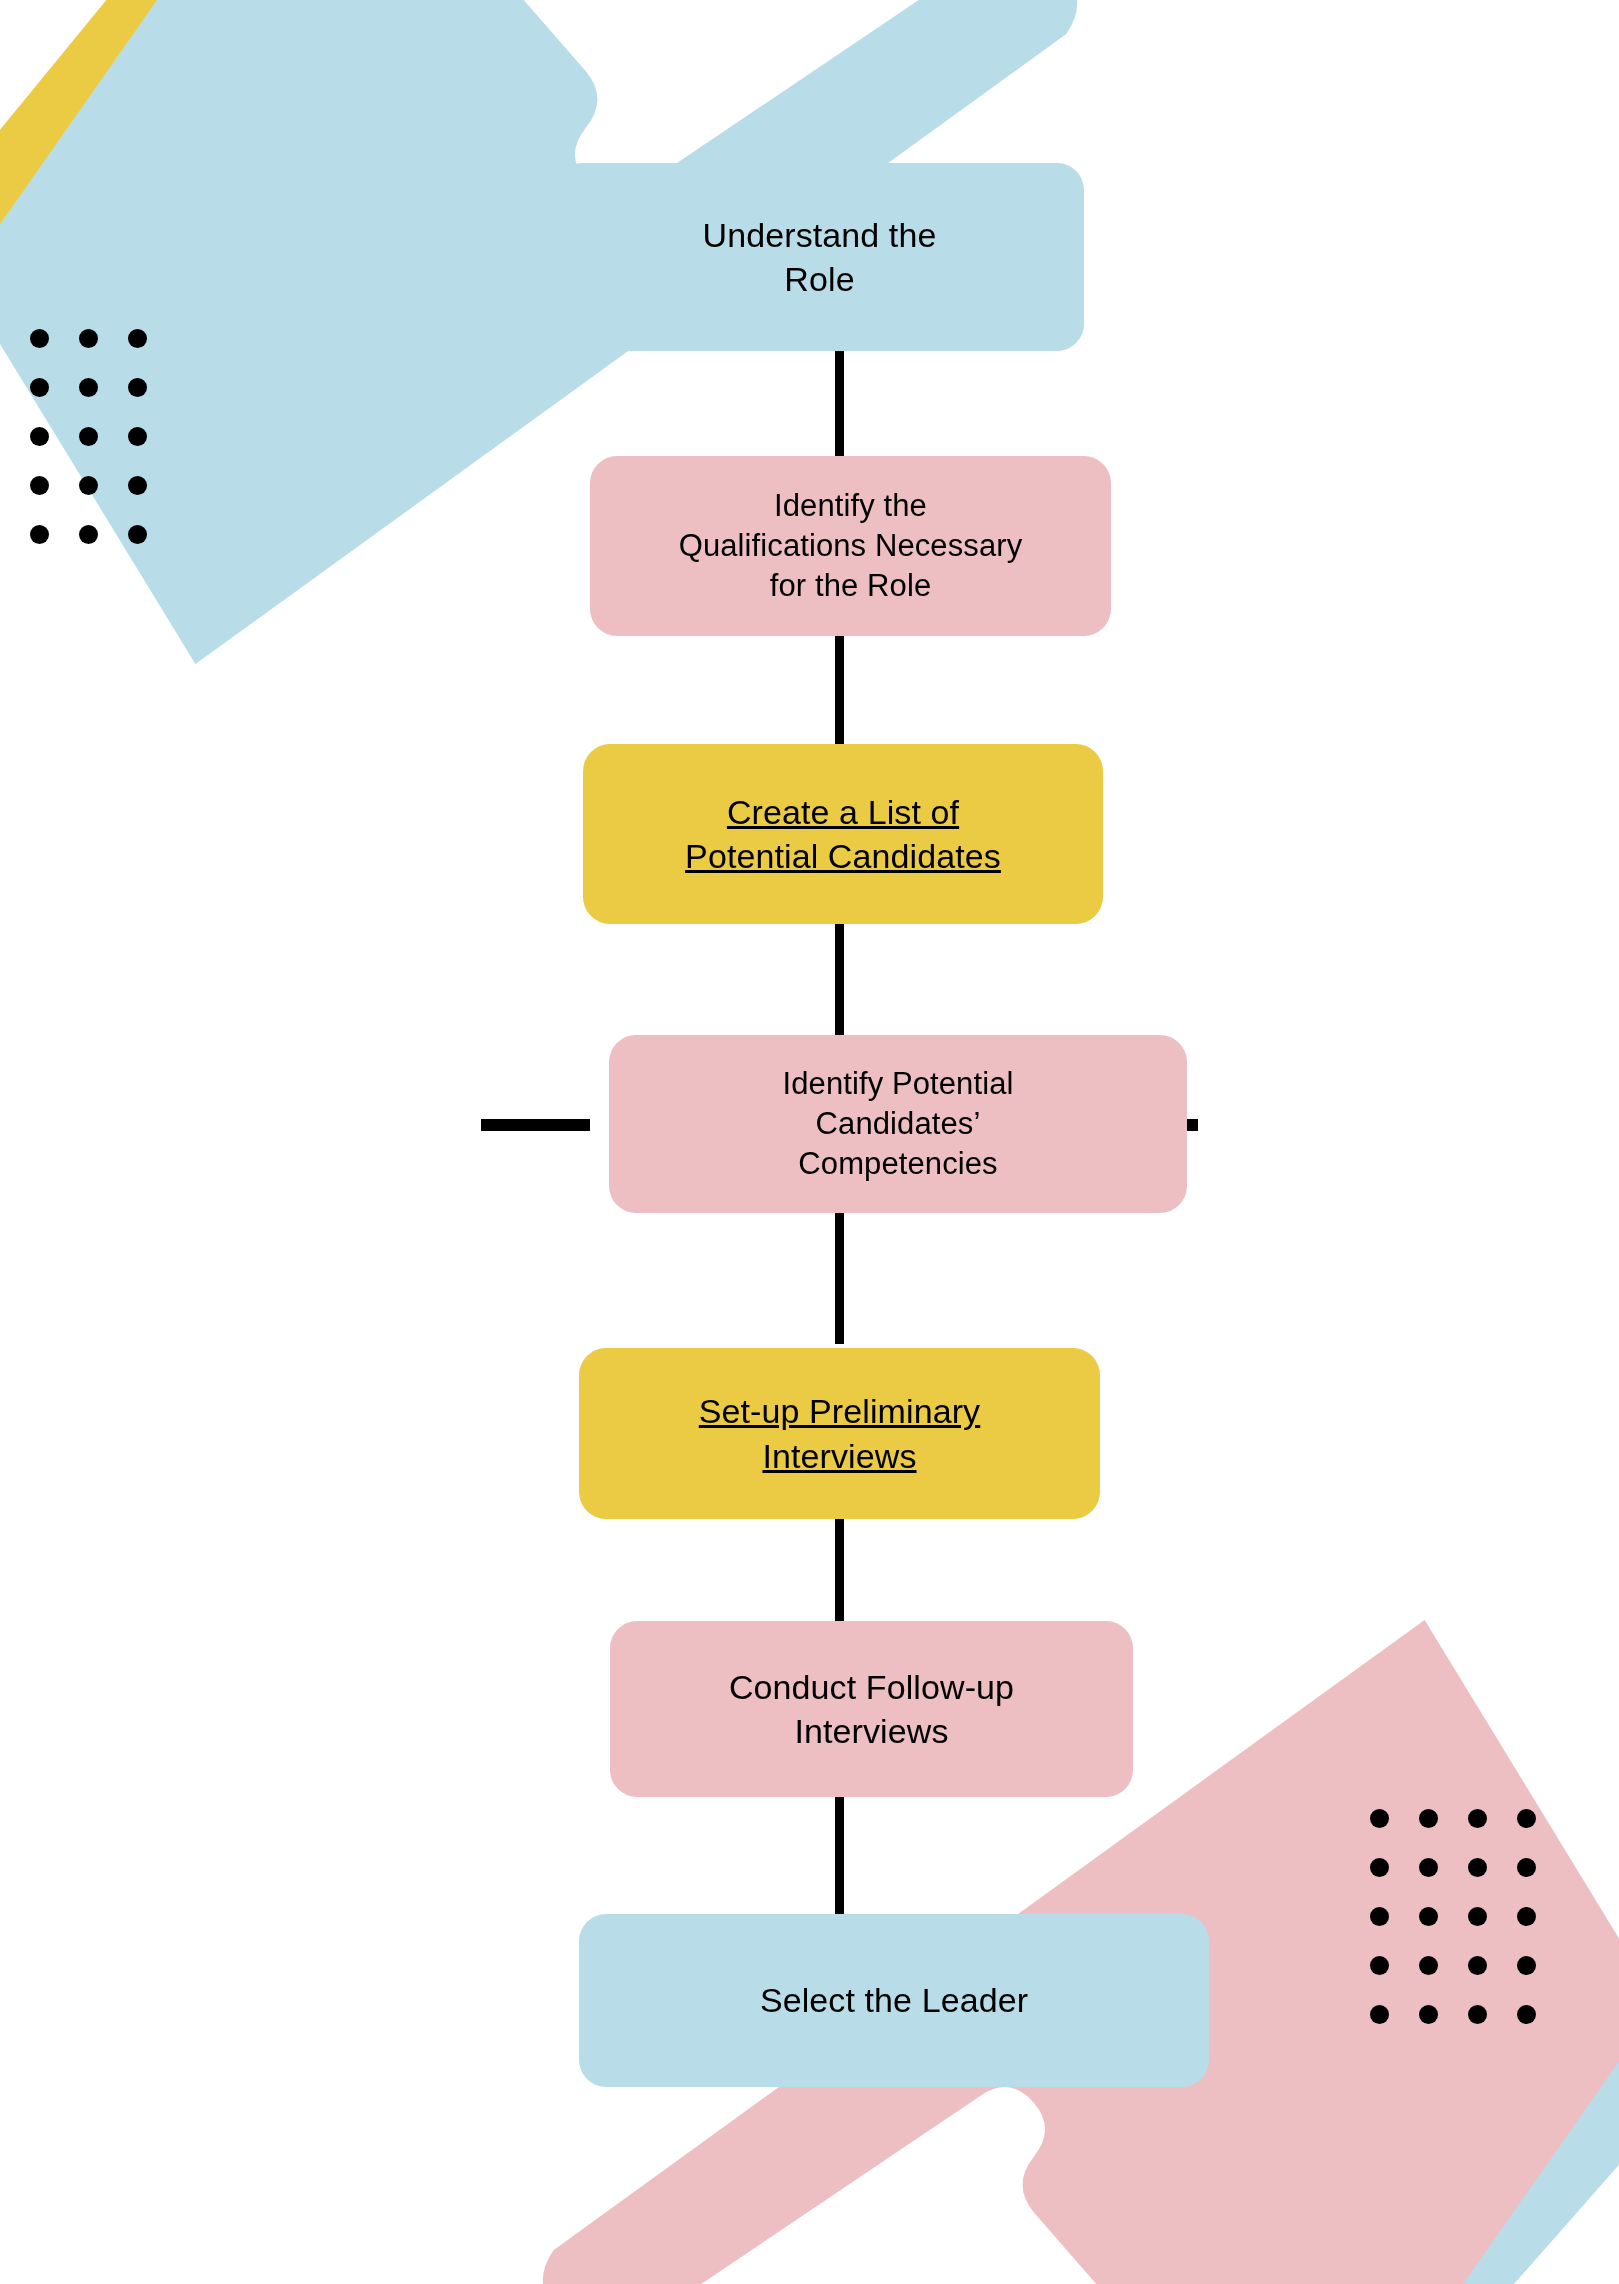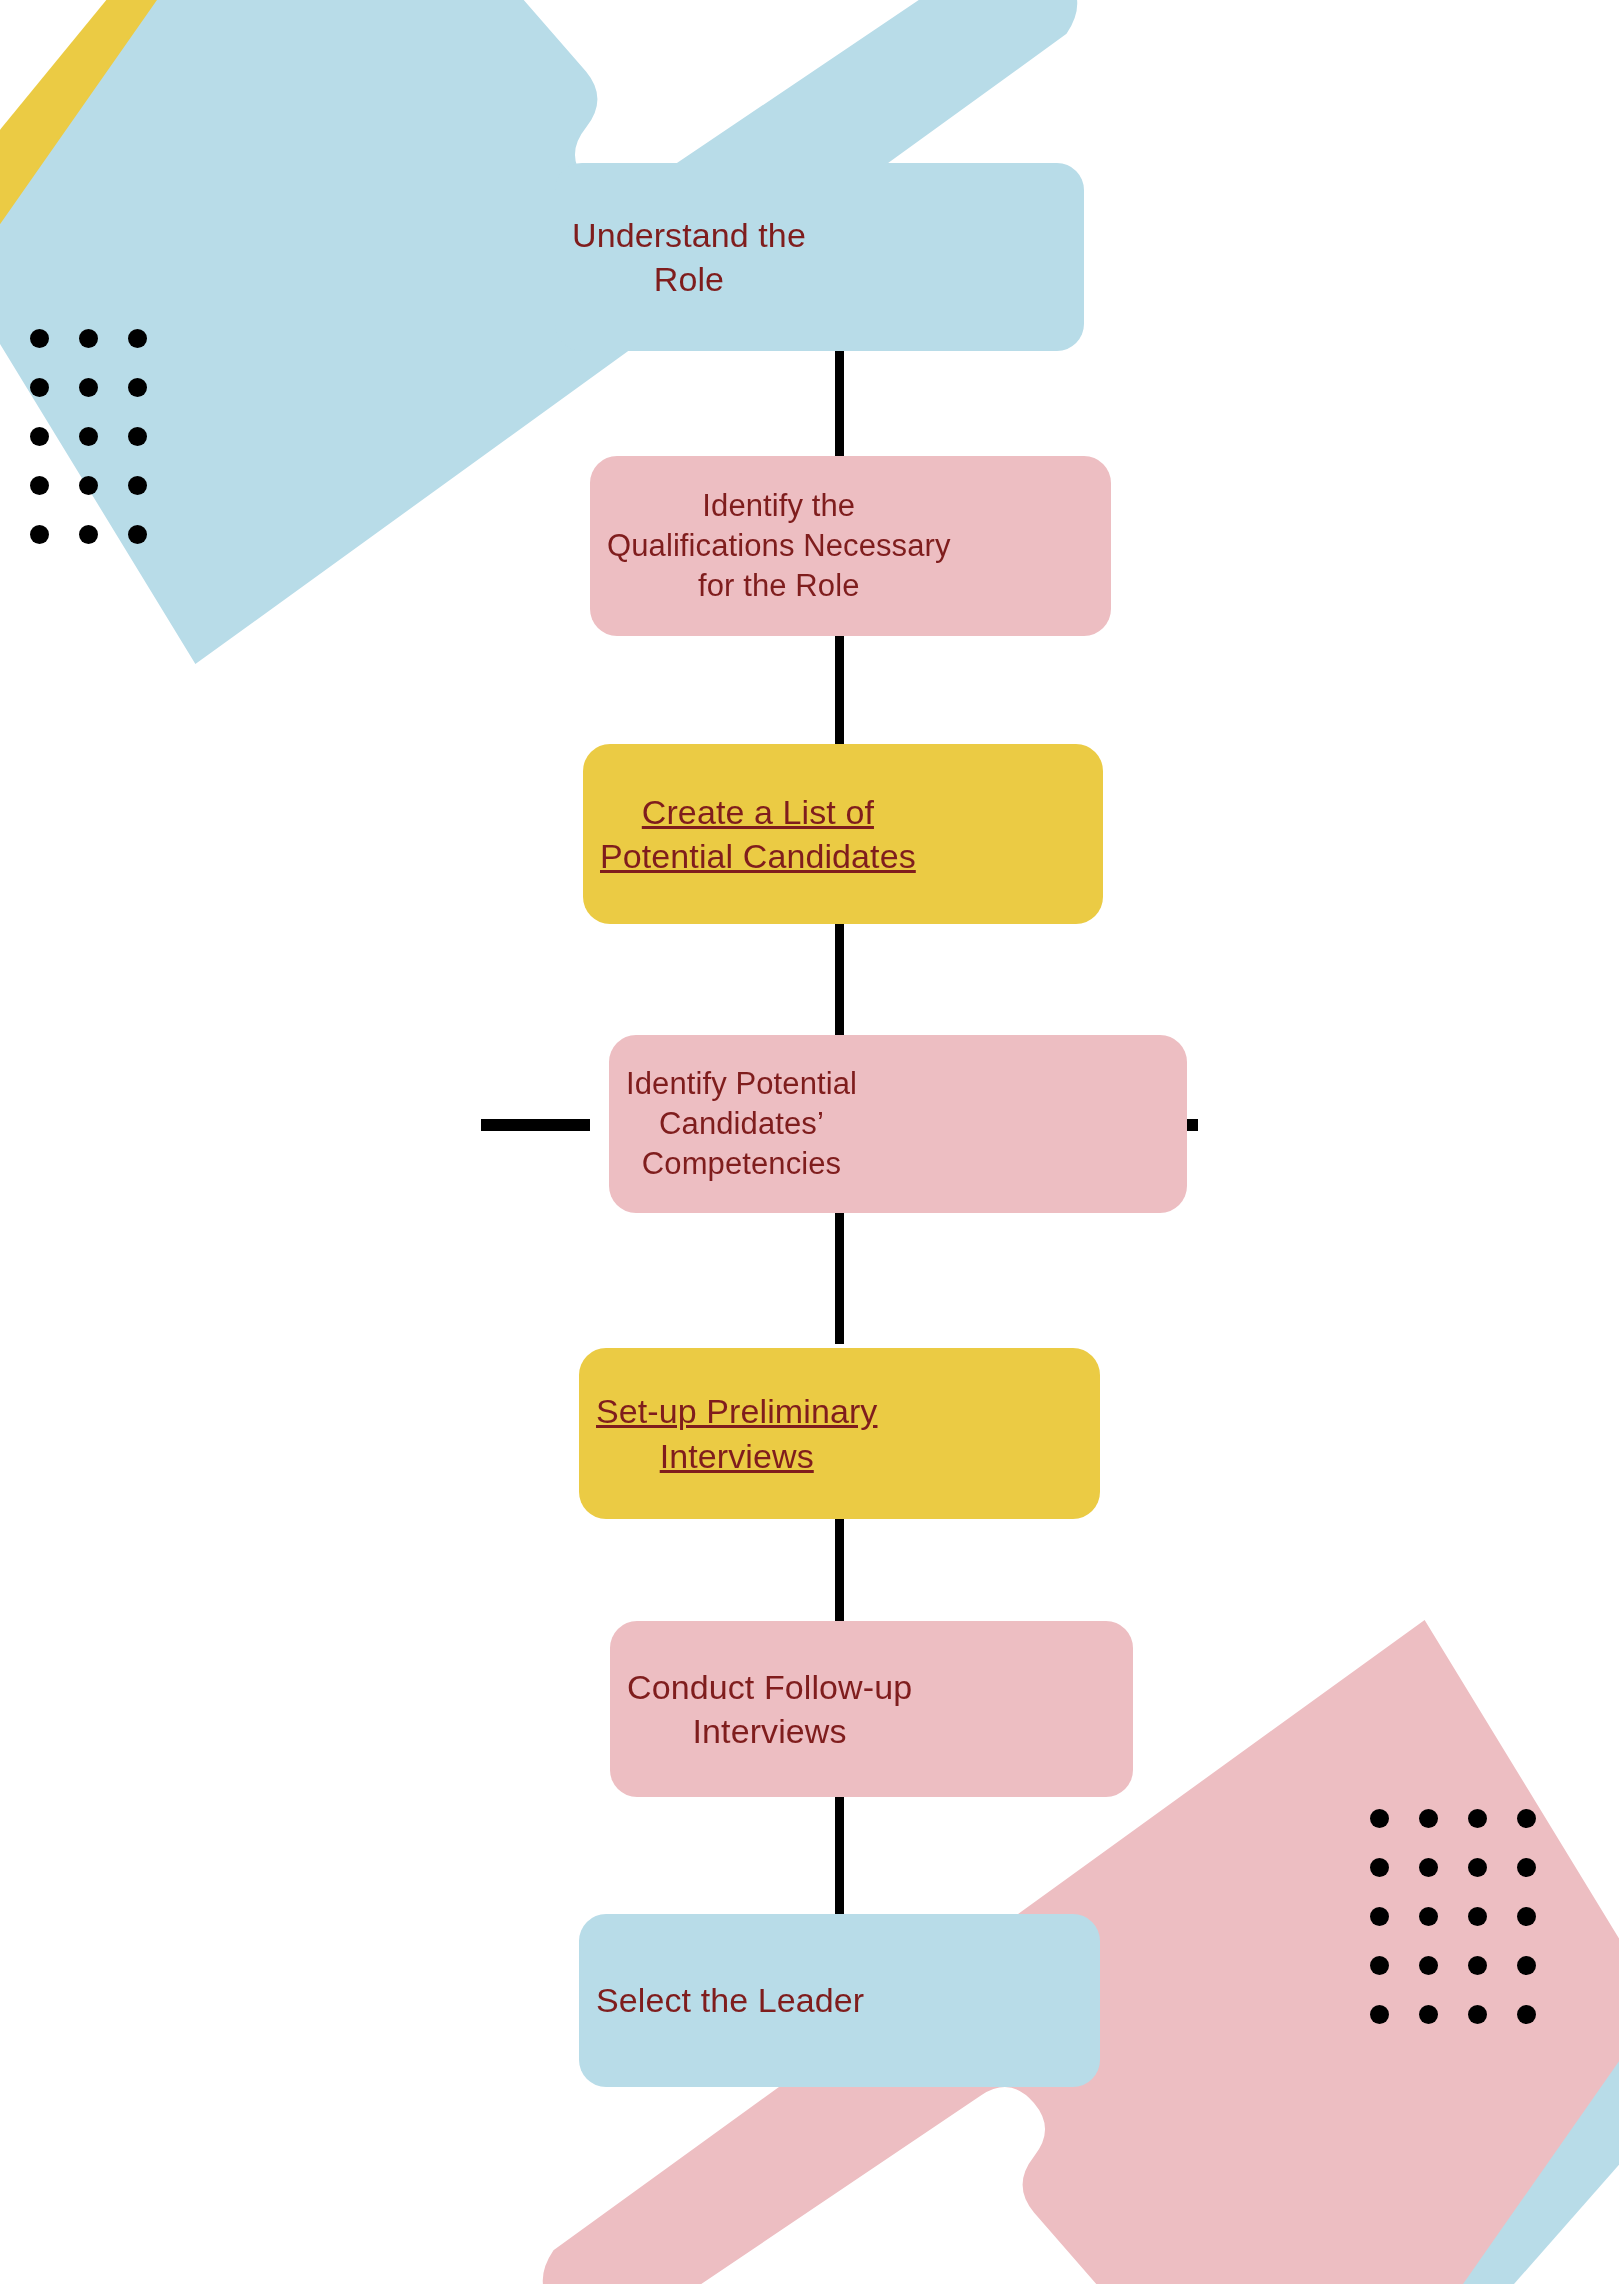--- a/index.html
+++ b/index.html
@@ -62,22 +62,23 @@
   
   .flow {
     position: absolute;
     inset: 0;
   }
   .node {
     position: absolute;
     box-sizing: border-box;
     display: flex;
     align-items: center;
+    justify-content: center;
     text-align: center;
-    color: #7f1d1d;
+    color: #000000;
     line-height: 1.30;
     letter-spacing: 0.1px;
     padding: 6.5px 17px;
   }
   .box {
     border-radius: 27px;
   }
   .box-blue   { background: #b8dce8; }
   .box-pink   { background: #edbec2; margin-left: 31px; }
   .box-yellow { background: #ebcb44; text-decoration: underline; }
@@ -317,19 +318,19 @@
       </span>
     </div>
 
     <div class="node box box-pink t-52" style="left:579px; top:1621px; width:523px; height:176px;">
       <span>
         <span>Conduct Follow-up</span><br>
         <span>Interviews</span>
       </span>
     </div>
 
-    <div class="node box box-blue t-52" style="left:579px; top:1914px; width:521px; height:173px;">
+    <div class="node box box-blue t-52" style="left:579px; top:1914px; width:630px; height:173px;">
       <span>Select the Leader</span>
     </div>
 
   </div>
 </div>
 
 
 </body></html>

